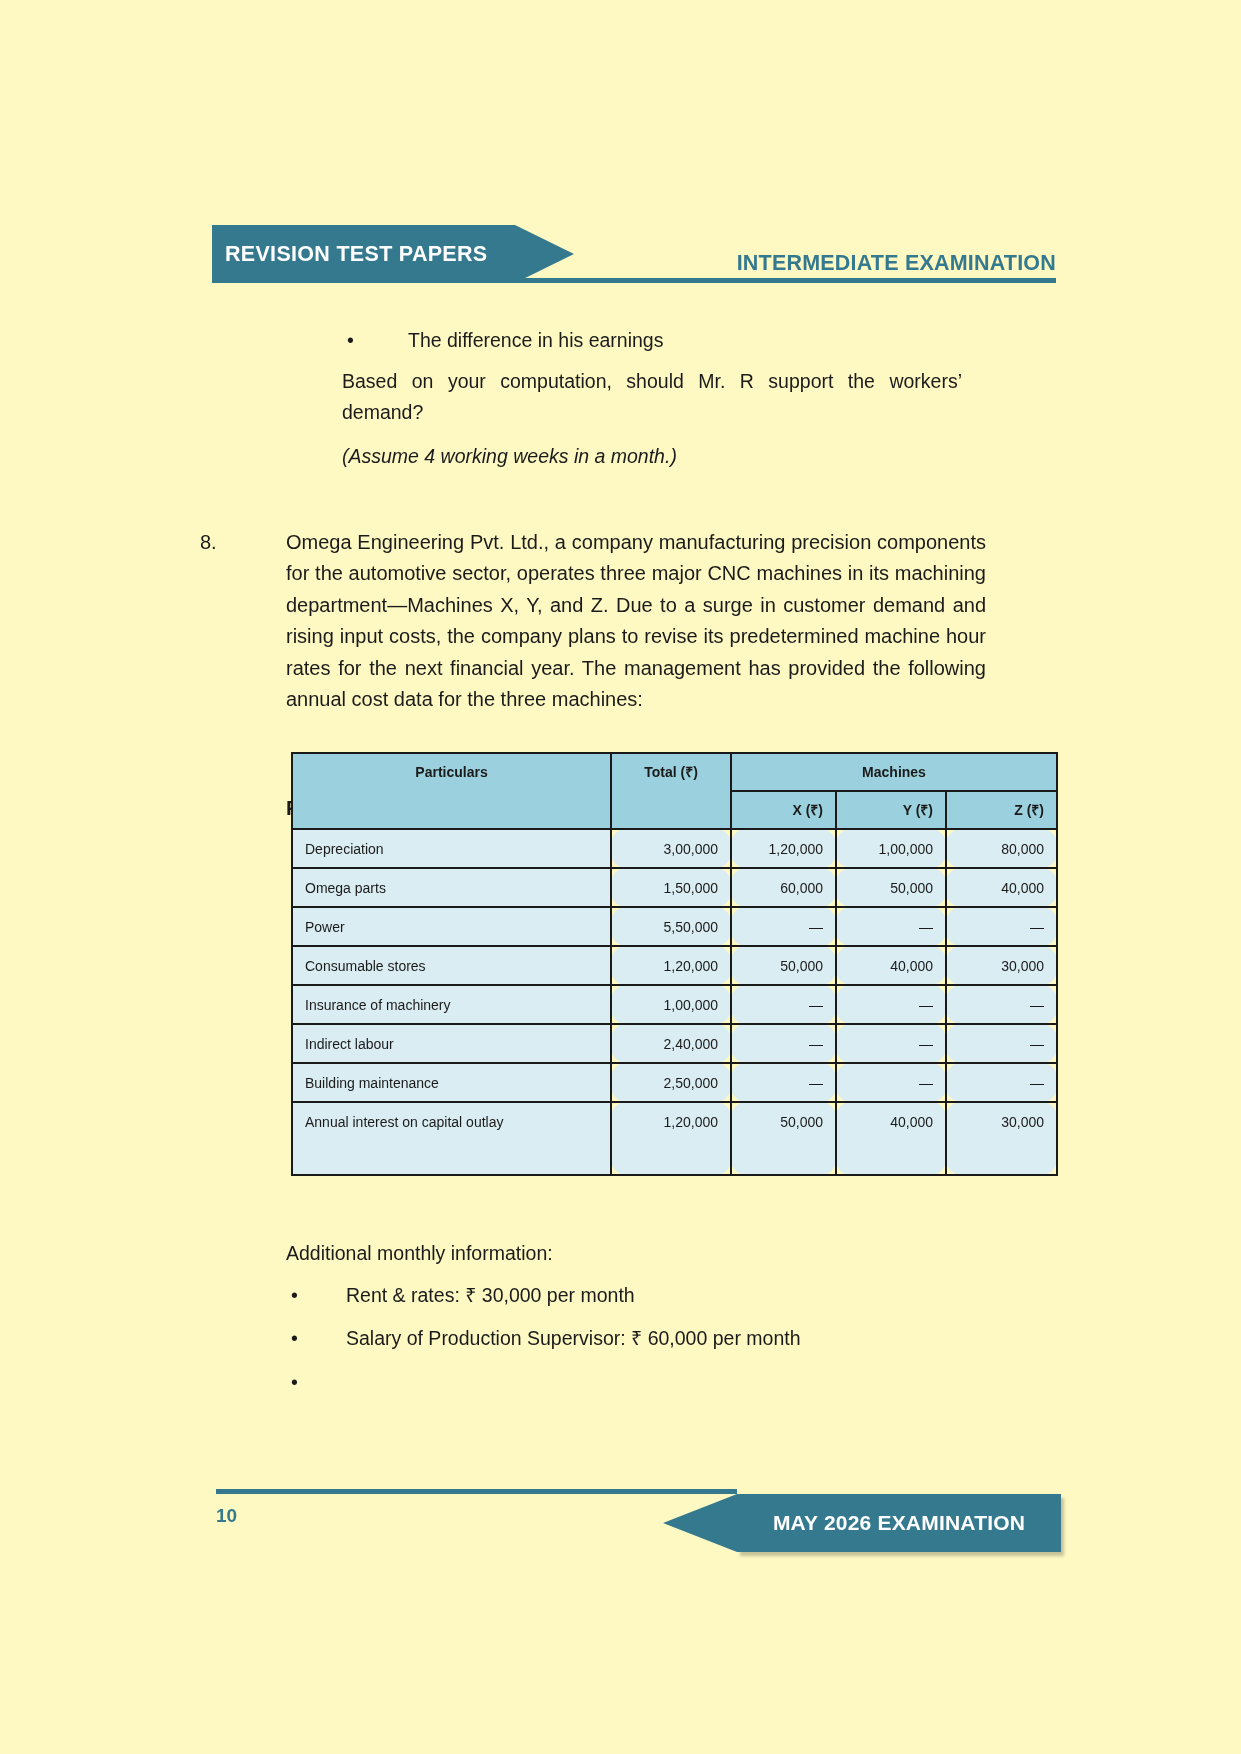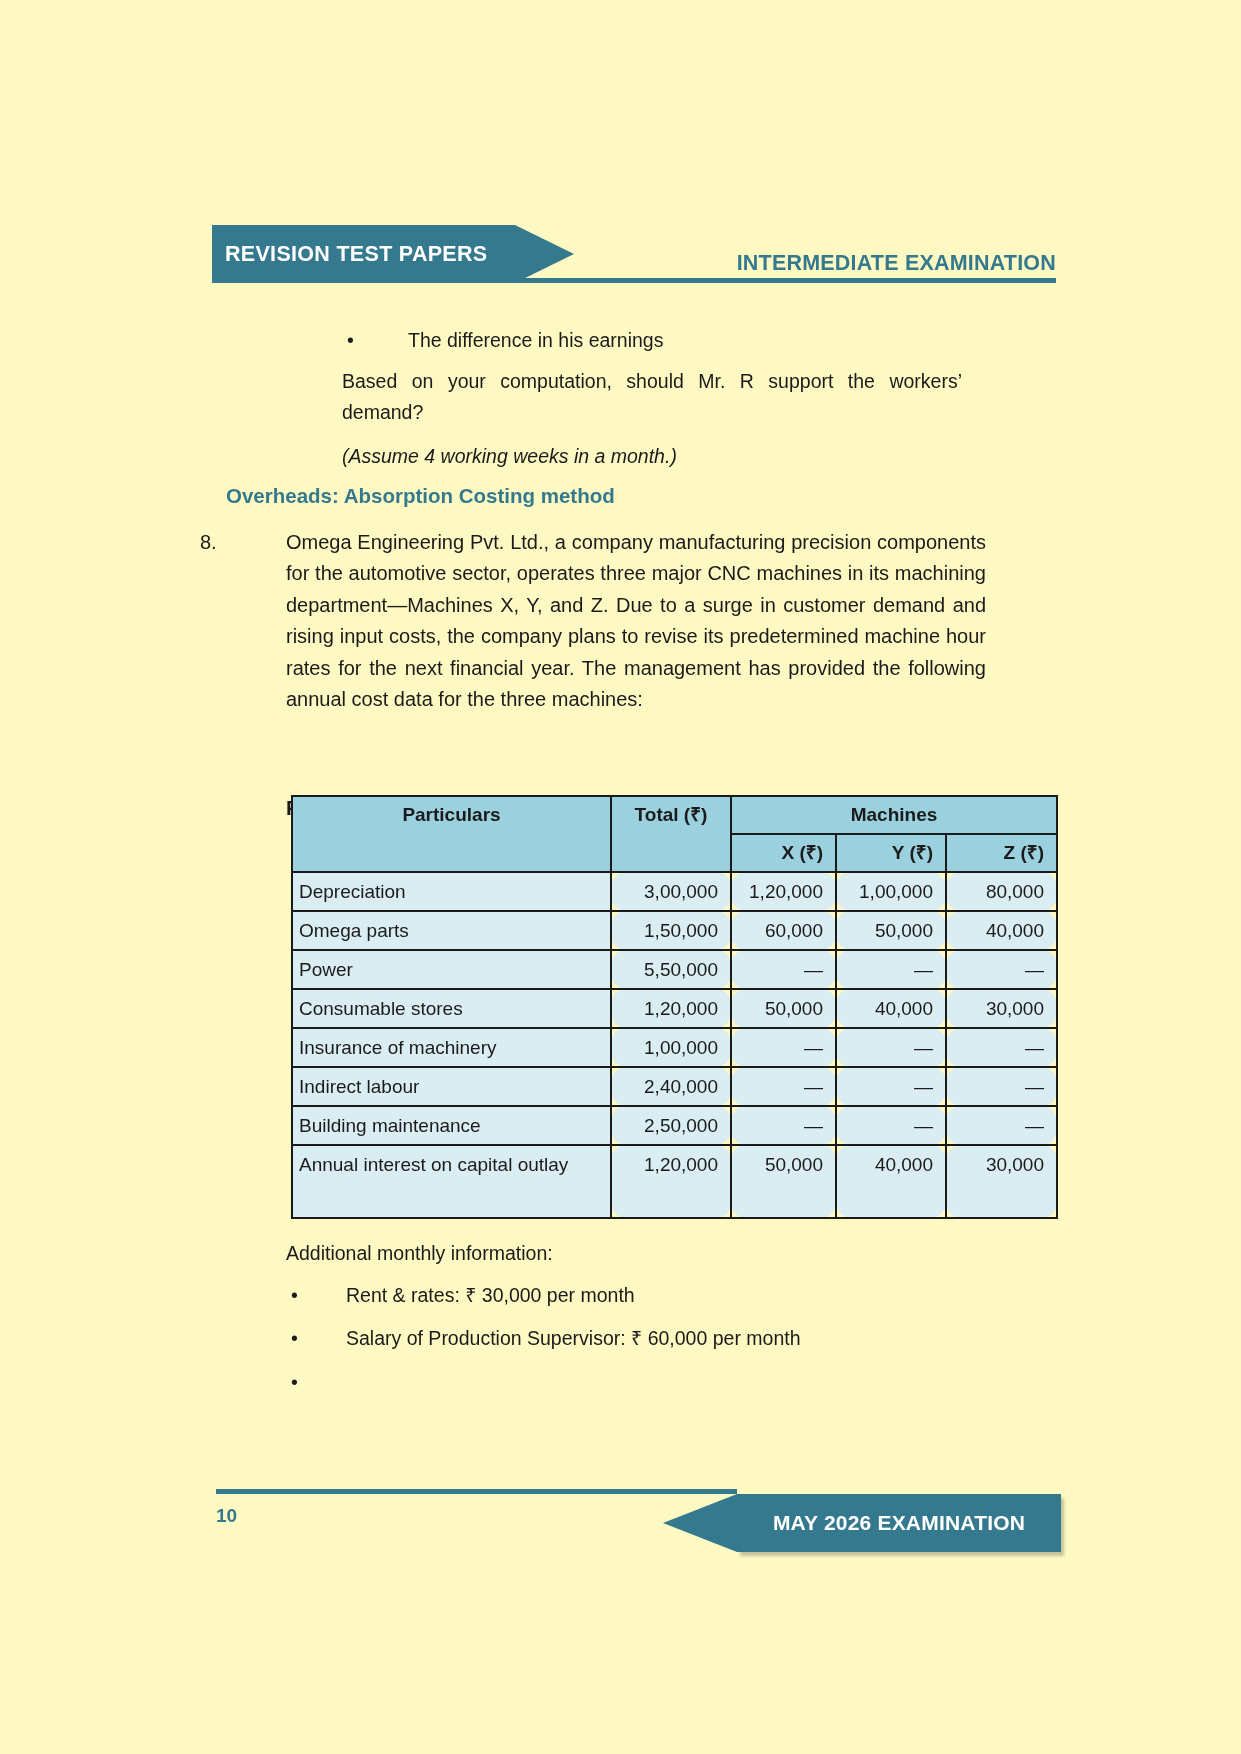--- a/index.html
+++ b/index.html
@@ -54,32 +54,32 @@
     color:var(--teal);font-weight:bold;font-size:20.5px;
   }
   .q-num{position:absolute;left:200px;top:527px;font-size:20px;line-height:31.4px;}
   .q-text{
     position:absolute;left:286px;top:527px;width:700px;
     font-size:20px;line-height:31.4px;text-align:justify;
   }
   .table-title{position:absolute;left:286px;top:754px;font-weight:bold;font-size:20.5px;margin-top:42px;}
   
   table.expenses{
-    position:absolute;left:291px;top:795px;
+    position:absolute;left:291px;top:752px;
     width:765px;border-collapse:collapse;table-layout:fixed;
-    font-size:19px;
+    font-size:14px;
   }
   table.expenses th,table.expenses td{
     border:2px solid #1a1a1a;
     box-sizing:border-box;
     line-height:26px;
     vertical-align:top;
   }
   table.expenses th{background:var(--th-bg);font-weight:bold;padding:5px 12px;}
-  table.expenses td{background:var(--row-bg);padding:6px 12px 5px 6px;margin-top:22px;}
+  table.expenses td{background:var(--row-bg);padding:6px 12px 5px 12px;margin-top:22px;}
   col.c-part{width:319px;}
   col.c-total{width:120px;}
   col.c-x{width:105px;}
   col.c-y{width:110px;}
   col.c-z{width:111px;}
   th.h-part,th.h-total{text-align:center;vertical-align:top;padding-top:6px;height:38px;}
   th.h-machines{text-align:center;height:38px;}
   th.h-num{text-align:right;height:37px;padding-right:12px;}
   td.part{text-align:left;padding-left:10px;height:39px;}
   td.num{text-align:right;height:39px;border-radius:15px;}
@@ -123,21 +123,20 @@
   <div class="exam-title">INTERMEDIATE EXAMINATION</div>
   <div class="header-rule"></div>
 
   <div class="intro-bullet txt">
     <span class="dot">•</span>
     <span>The difference in his earnings</span>
   </div>
   <div class="intro-para txt">Based on your computation, should Mr. R support the workers’ demand?</div>
   <div class="intro-note txt">(Assume 4 working weeks in a month.)</div>
 
-  <div class="sec-heading">Overheads: Absorption Costing method</div>
   <div class="q-num">8.</div>
   <div class="q-text">Omega Engineering Pvt. Ltd., a company manufacturing precision components for the automotive sector, operates three major CNC machines in its machining department—Machines X, Y, and Z. Due to a surge in customer demand and rising input costs, the company plans to revise its predetermined machine hour rates for the next financial year. The management has provided the following annual cost data for the three machines:</div>
   <div class="table-title">Preliminary Estimates of Annual Expenses</div>
 
   <table class="expenses">
     <colgroup>
       <col class="c-part">
         <col class="c-total">
         <col class="c-x">
         <col class="c-y">

